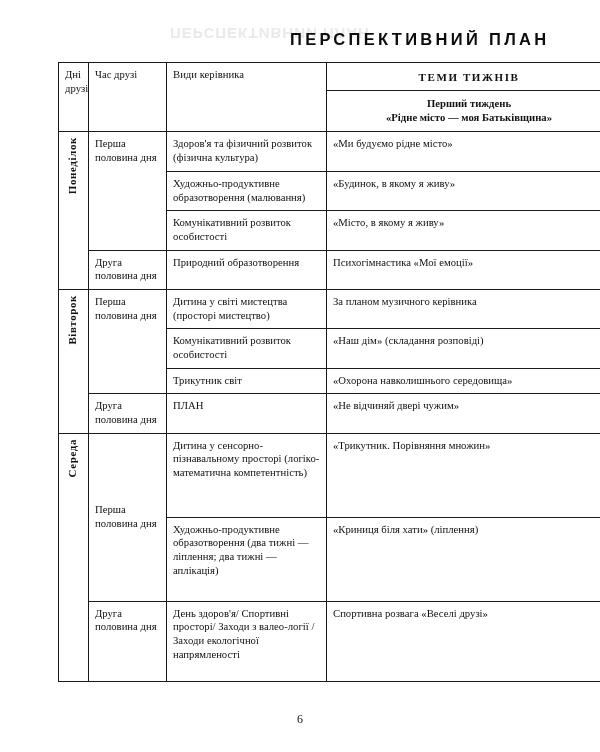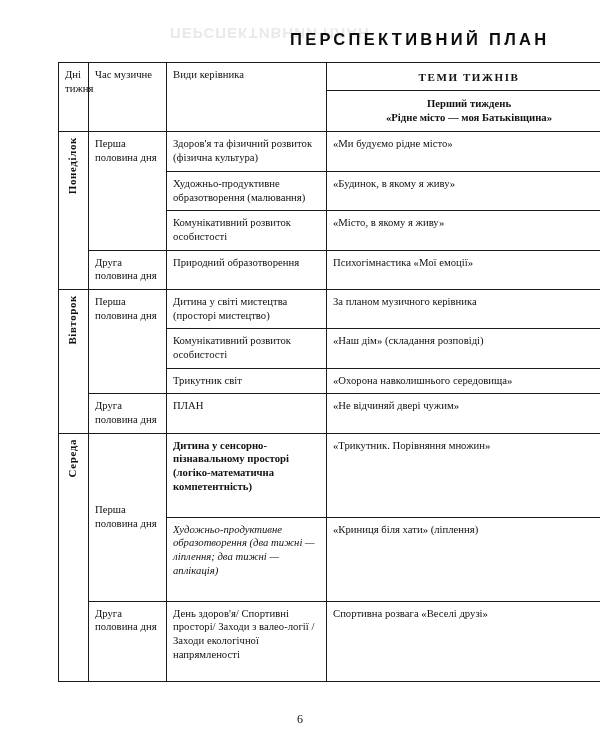--- a/index.html
+++ b/index.html
@@ -158,23 +158,23 @@
       <colgroup>
         <col class="col-day">
         <col class="col-time">
         <col class="col-act">
         <col class="col-theme">
       </colgroup>
       <thead>
         <tr>
           <td class="hdr-center">
             <div>Дні</div>
-            <div>тижня</div>
-          </td>
-          <td class="hdr-center">Час музичне</td>
+            <div>друзі</div>
+          </td>
+          <td class="hdr-center">Час друзі</td>
           <td class="hdr-center">Види керівника</td>
           <td class="theme-head-cell">
             <span class="theme-head-inner">
               <span class="top themes-head" style="display:block;">ТЕМИ ТИЖНІВ</span>
               <span class="bot" style="display:block; text-align:center; font-weight:bold;">
                 <span style="display:block;">Перший тиждень</span>
                 <span style="display:block;">«Рідне місто — моя Батьківщина»</span>
               </span>
             </span>
           </td>
@@ -239,25 +239,25 @@
         </tr>
 
         <tr>
           <td class="daycell" rowspan="3">
             <span class="vert">Середа</span>
           </td>
           <td class="time-cell mid" rowspan="2">
             <div>Перша</div>
             <div>половина дня</div>
           </td>
-          <td class="act-cell" style="height:72px;font-weight:bold;">Дитина у сенсорно-пізнавальному просторі (логіко-математична компетентність)</td>
+          <td class="act-cell" style="height:72px;">Дитина у сенсорно-пізнавальному просторі (логіко-математична компетентність)</td>
           <td class="theme-cell">«Трикутник. Порівняння множин»</td>
         </tr>
         <tr>
-          <td class="act-cell" style="height:72px;font-style:italic;">Художньо-продуктивне образотворення (два тижні — ліплення; два тижні — аплікація)</td>
+          <td class="act-cell" style="height:72px;">Художньо-продуктивне образотворення (два тижні — ліплення; два тижні — аплікація)</td>
           <td class="theme-cell">«Криниця біля хати» (ліплення)</td>
         </tr>
         <tr>
           <td class="time-cell">
             <div>Друга</div>
             <div>половина дня</div>
           </td>
           <td class="act-cell" style="height:68px;">День здоров'я/ Спортивні просторі/ Заходи з валео-логії / Заходи екологічної напрямленості</td>
           <td class="theme-cell">Спортивна розвага «Веселі друзі»</td>
         </tr>

